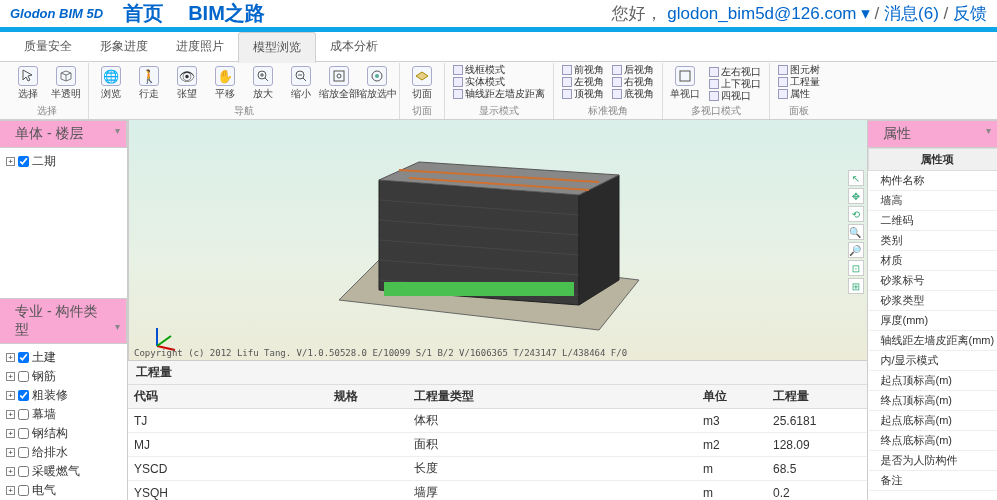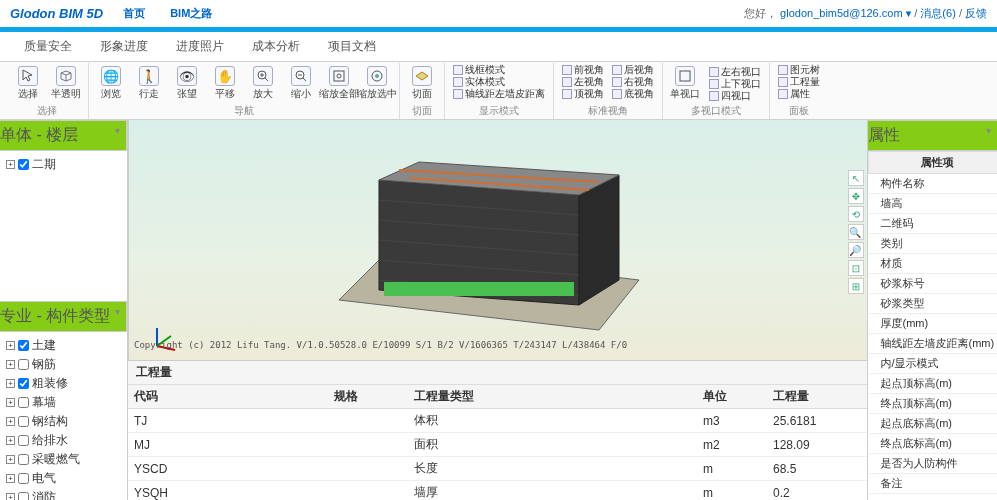--- a/index.html
+++ b/index.html
@@ -1,51 +1,51 @@
 <!DOCTYPE html>
 <html><head>
 <meta charset="utf-8">
 <style>
 *{box-sizing:border-box;margin:0;padding:0;font-family:"Microsoft YaHei",Arial,sans-serif}
 body{width:997px;height:500px;overflow:hidden;background:#fff;font-size:12px;color:#333}
 .header{height:32px;display:flex;align-items:center;padding:0 10px;border-bottom:5px solid #0ea5e9}
 .logo{font-style:italic;font-weight:bold;color:#0066cc;font-size:13px;margin-right:20px;white-space:nowrap}
-.nav-link{color:#0066cc;font-weight:bold;font-size:11px;margin-right:25px;text-decoration:none;cursor:pointer}
-.header-right{margin-left:auto;color:#666;font-size:11px}
+.nav-link{color:#0066cc;font-weight:bold;font-size:20px;margin-right:25px;text-decoration:none;cursor:pointer}
+.header-right{margin-left:auto;color:#666;font-size:17px}
 .header-right a{color:#0066cc;text-decoration:none;cursor:pointer}
 .tabs{height:30px;display:flex;align-items:center;padding-left:10px;border-bottom:1px solid #d0d0d0}
 .tab{padding:6px 14px;cursor:pointer;color:#555;font-size:12px}
 .tab.active{background:#f0f0f0;border:1px solid #d0d0d0;border-bottom:1px solid #f0f0f0;margin-bottom:-1px;border-radius:3px 3px 0 0}
 .ribbon{height:58px;background:#fafafa;border-bottom:1px solid #d0d0d0;display:flex;padding:1px 6px 0 6px;overflow:hidden}
 .rgroup{display:flex;flex-direction:column;align-items:center;padding:0 4px;border-right:1px solid #ddd}
 .rgroup:last-child{border-right:none}
 .ritems{display:flex;gap:2px;padding-top:2px}
 .rbtn{display:flex;flex-direction:column;align-items:center;width:36px;cursor:pointer;padding:1px}
 .rbtn .ic{width:20px;height:20px;display:flex;align-items:center;justify-content:center;border:1px solid #aac;border-radius:3px;background:#f4f7fb;font-size:13px}
 .rbtn .ic svg{width:16px;height:16px}
 .rbtn .lbl{font-size:10px;color:#444;margin-top:1px;white-space:nowrap}
 .rlabel{font-size:10px;color:#888;margin-top:auto;padding-bottom:1px}
 .rlist{display:flex;flex-direction:column;gap:0;font-size:10px;padding:1px 2px}
 .rlist div{padding:0 2px;cursor:pointer;white-space:nowrap;line-height:12px}
 .rlist .ic-s{display:inline-block;width:10px;height:10px;border:1px solid #99b;background:#eef;margin-right:2px;vertical-align:middle}
 .main{display:flex;height:380px}
 .left{width:128px;border-right:1px solid #ccc;display:flex;flex-direction:column;background:#fff}
-.panel-title{background:#84cc16;border:1px solid #ccc;border-left:none;padding:4px 0;font-size:16px;color:#555;position:relative}
+.panel-title{background:#f9a8d4;border:1px solid #ccc;border-left:none;padding:4px 15px;font-size:14px;color:#555;position:relative}
 .panel-title::after{content:"▾";position:absolute;right:6px;color:#888;font-size:10px}
 .tree{padding:4px 6px;flex:1;overflow:auto}
 .tree-item{display:flex;align-items:center;gap:3px;padding:1px 0;font-size:12px}
 .pm{width:9px;height:9px;border:1px solid #888;display:inline-flex;align-items:center;justify-content:center;font-size:8px;line-height:1;cursor:pointer}
 .cb{width:11px;height:11px}
 .center{flex:1;display:flex;flex-direction:column;position:relative}
 .viewport{flex:1;background:linear-gradient(#d9efe9 0%,#e8f1e4 60%,#ecebd8 100%);position:relative;overflow:hidden;border-left:1px solid #ccc}
 .building{position:absolute;top:20px;left:170px;width:370px;height:200px;display:flex;align-items:center;justify-content:center}
 .vtoolbar{position:absolute;right:3px;top:50px;display:flex;flex-direction:column;gap:2px}
 .vtoolbar div{width:16px;height:16px;background:#fff;border:1px solid #ccc;display:flex;align-items:center;justify-content:center;font-size:10px;color:#3a7;cursor:pointer}
 .axis{position:absolute;left:20px;bottom:6px;width:32px;height:32px}
-.copyright{position:absolute;left:5px;bottom:10px;font-size:9px;color:#555;font-family:monospace}
+.copyright{position:absolute;left:5px;bottom:2px;font-size:9px;color:#555;font-family:monospace}
 .qty-panel{height:140px;border-top:1px solid #ccc;display:flex;flex-direction:column;overflow:hidden}
 .qty-title{background:#f5f5f5;padding:3px 8px;font-weight:bold;font-size:12px;border-bottom:1px solid #ddd}
 table{width:100%;border-collapse:collapse;font-size:12px}
 th{background:#f5f5f5;text-align:left;padding:3px 6px;border-bottom:1px solid #ddd;font-weight:bold}
 td{padding:3px 6px;border-bottom:1px solid #eee}
 .right{width:130px;border-left:1px solid #ccc}
 .prop-table{width:100%;font-size:11px}
 .prop-table th{background:#f0f0f0;padding:3px 4px;border:1px solid #ddd;font-weight:bold;text-align:center}
 .prop-table td{padding:2px 12px;border-bottom:1px solid #eee;white-space:nowrap;overflow:hidden}
 .prop-table td:last-child{text-align:right}
@@ -64,22 +64,22 @@
     <a><span>消息(</span><span>6</span><span>)</span></a>
     <span> / </span>
     <a>反馈</a>
   </div>
 </div>
 
 <div class="tabs">
   <div class="tab">质量安全</div>
   <div class="tab">形象进度</div>
   <div class="tab">进度照片</div>
+  <div class="tab active">模型浏览</div>
   <div class="tab">成本分析</div>
-  <div class="tab">项目文档</div>
 </div>
 
 <div class="ribbon">
   <div class="rgroup">
     <div class="ritems">
       <div class="rbtn">
           <span class="ic">
             <svg viewBox="0 0 16 16">
               <path d="M3 2l9 5-4 1 2 4-2 1-2-4-3 3z" fill="none" stroke="#555"></path>
             </svg>

